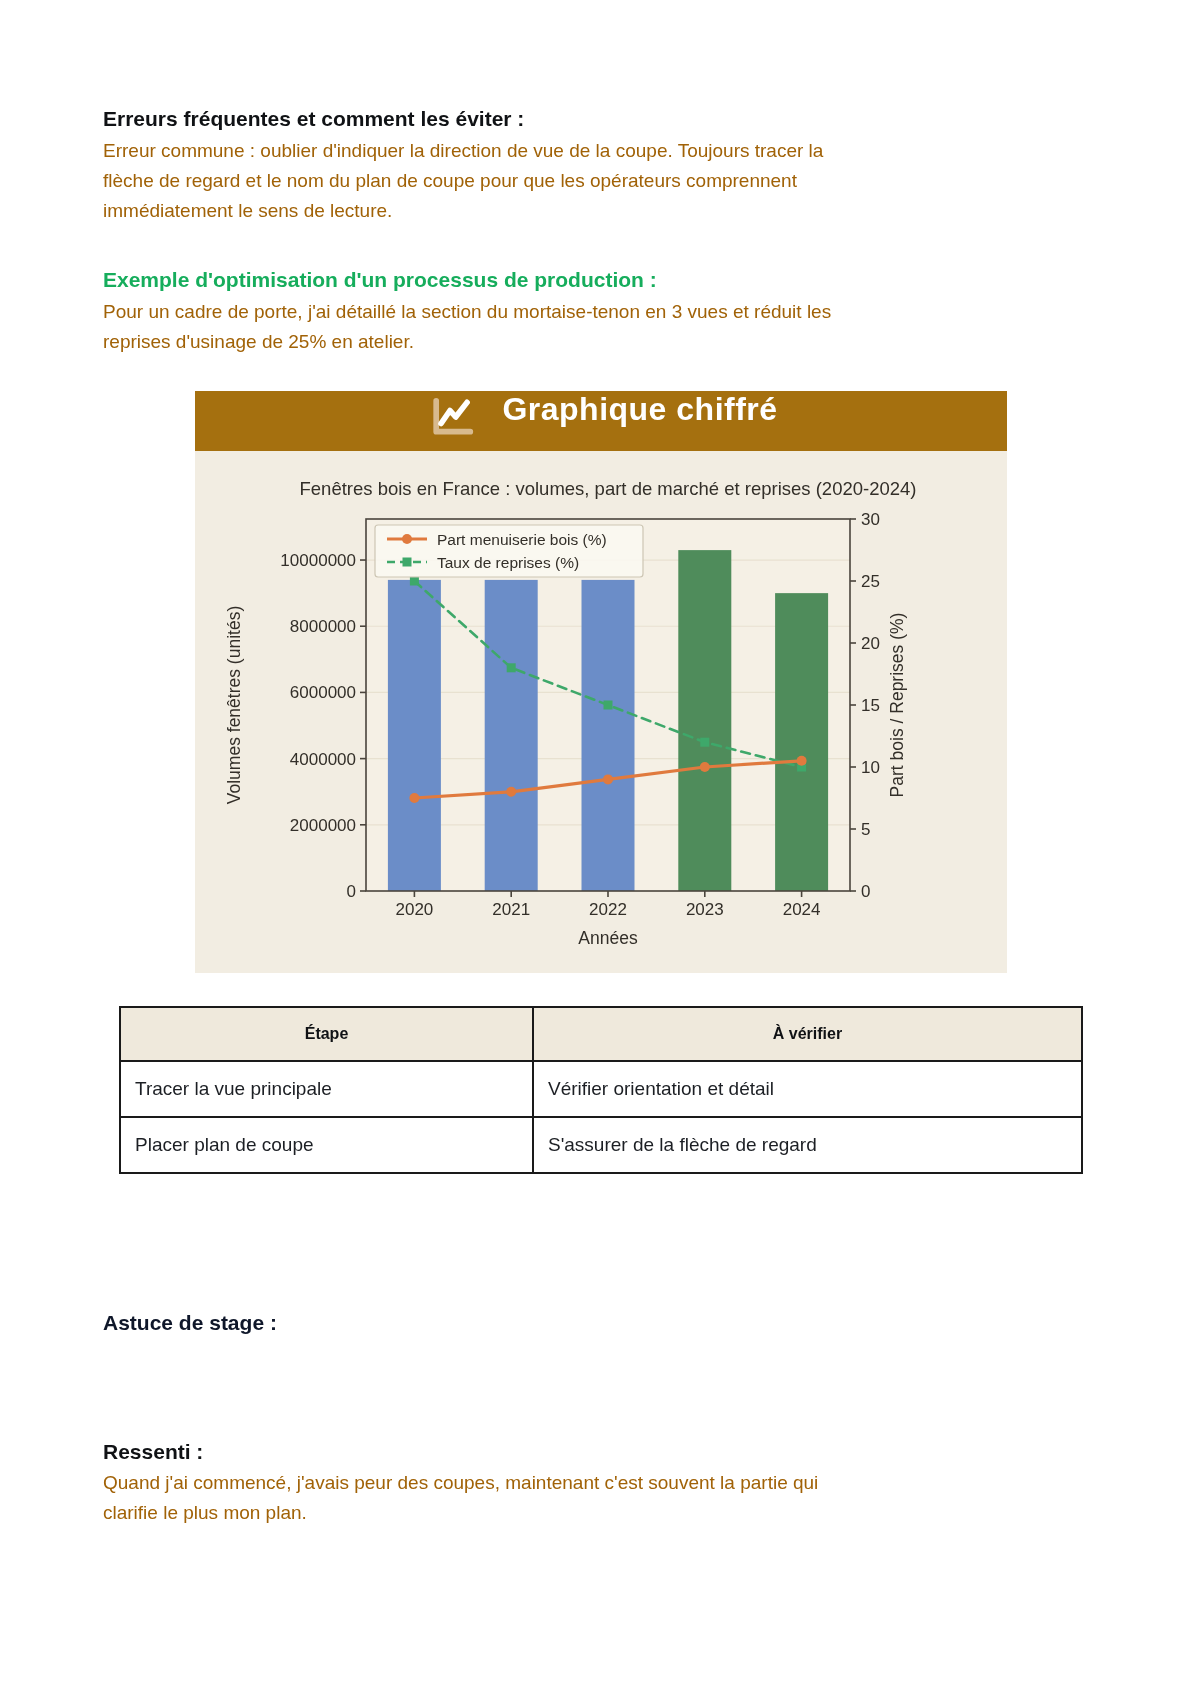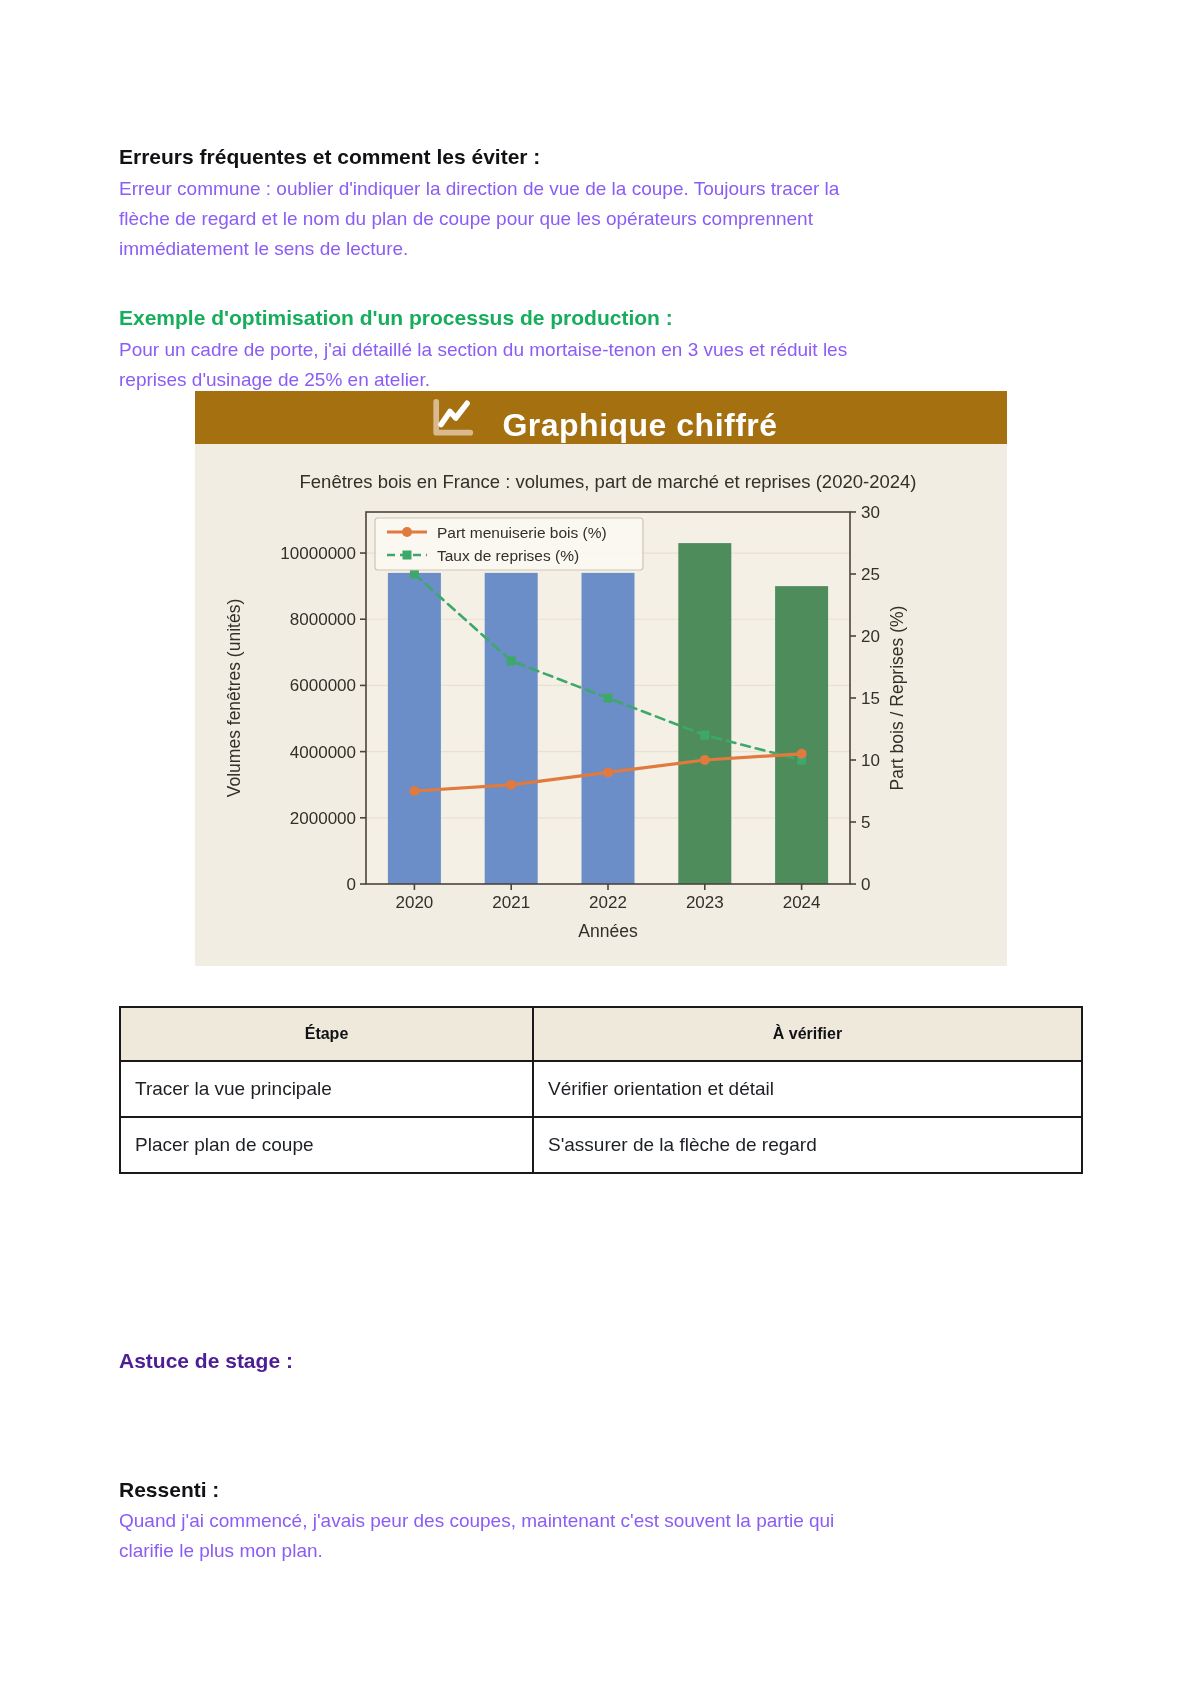--- a/index.html
+++ b/index.html
@@ -1,28 +1,28 @@
 <!DOCTYPE html>
 <html><head>
 <meta charset="utf-8">
 <style>
   html,body{margin:0;padding:0;background:#ffffff;}
   .page{
     position:relative;width:1200px;height:1698px;background:#ffffff;
     font-family:"Liberation Sans", sans-serif;color:#16181c;overflow:hidden;
   }
-  .abs{position:absolute;left:119px;width:975px;margin-top:38px;}
+  .abs{position:absolute;left:103px;width:975px;}
   .heading{font-size:21px;font-weight:700;line-height:30px;color:#101215;}
   .heading.green{color:#16ad5c;}
-  .heading.orange{color:#4c1d95;}
-  .body-text{font-size:19px;line-height:30px;white-space:pre-line;color:#8b5cf6;}
+  .heading.orange{color:#0f172a;}
+  .body-text{font-size:19px;line-height:30px;white-space:pre-line;color:#a16207;}
   
   .panel{position:absolute;left:195px;top:391px;width:812px;height:581px;}
   .panel-header{
-    height:53px;background:#a5700f;display:flex;align-items:flex-end;justify-content:center;gap:26px;
+    height:60px;background:#a5700f;display:flex;align-items:flex-start;justify-content:center;gap:26px;
   }
   .panel-header .title{font-size:32px;font-weight:700;color:#ffffff;letter-spacing:.5px;}
   .panel-body{height:522px;background:#f2ede2;}
   
   table.steps{
     position:absolute;left:119px;top:1006px;width:962px;
     border-collapse:collapse;table-layout:fixed;
     font-family:"Liberation Sans", sans-serif;
   }
   table.steps th{

